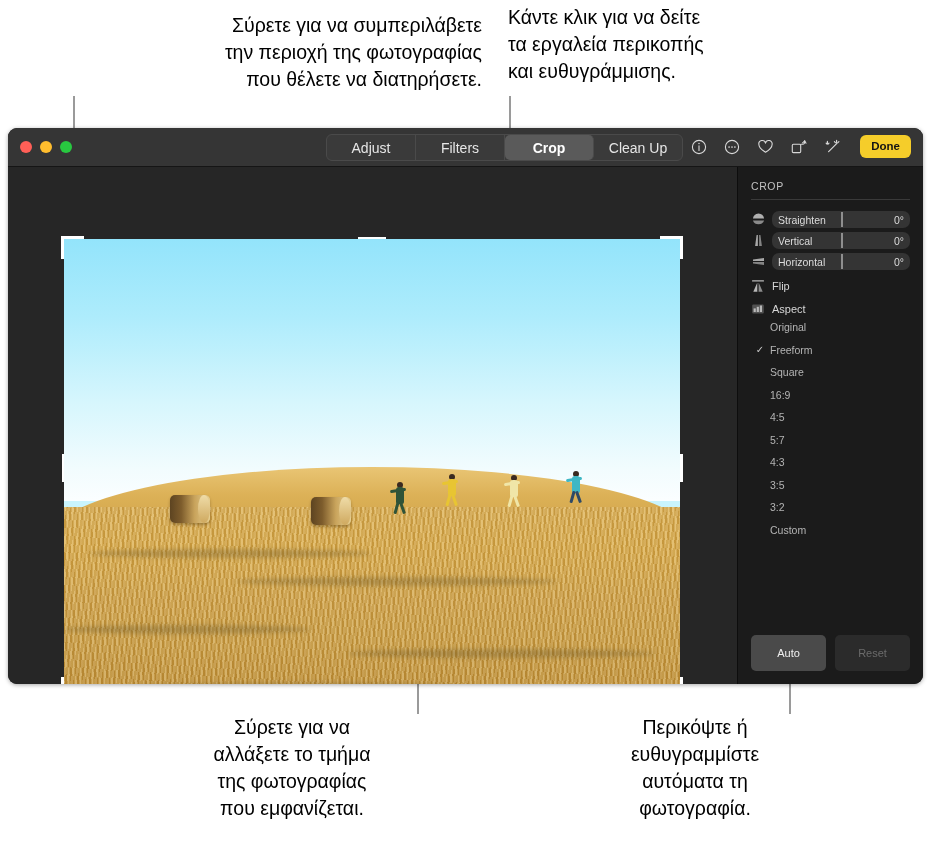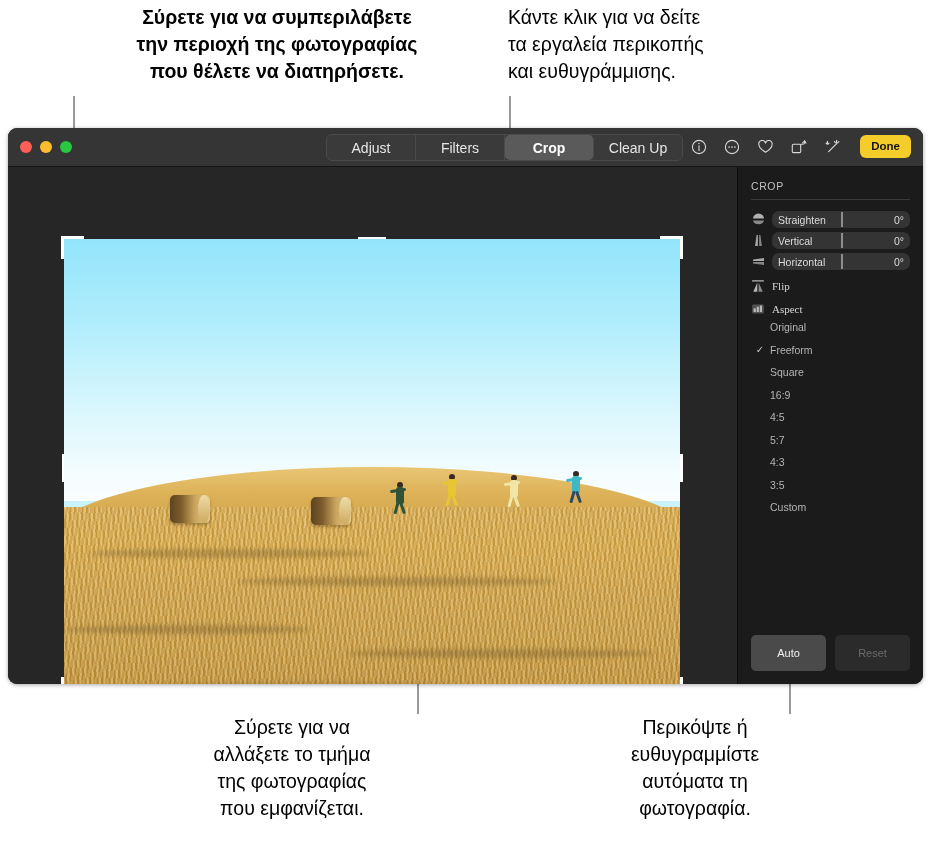--- a/index.html
+++ b/index.html
@@ -16,21 +16,21 @@
   }
 
   
   .callout {
     position: absolute;
     color: #000000;
     font-size: 19.5px;
     line-height: 27px;
     white-space: pre-line;
   }
-  #callout-top-left  { left: 72px;  top: 4px;  width: 410px; text-align: center; font-weight: bold; }
+  #callout-top-left  { left: 72px;  top: 12px;  width: 410px; text-align: right; }
   #callout-top-right { left: 508px; top: 4px;  width: 320px; text-align: left; }
   #callout-bottom-left  { left: 152px; top: 714px; width: 280px; text-align: center; }
   #callout-bottom-right { left: 590px; top: 714px; width: 210px; text-align: center; }
 
   .leader {
     position: absolute;
     background: #9a9a9a;
     width: 1.5px;
   }
   #leader-tl { left: 73px;  top: 96px;  height: 112px; }
@@ -312,21 +312,20 @@
     top: 1px; bottom: 1px;
     width: 1.5px;
     background: #8e8e8e;
   }
 
   .tool-row {
     display: flex;
     align-items: center;
     gap: 7px;
     margin-top: 9px;
-    font-family: Liberation Serif, serif;
   }
   .tool-icon {
     width: 14px; height: 14px;
     display: flex; align-items: center; justify-content: center;
     color: #b8b8b8;
     flex: none;
   }
   .tool-label {
     font-size: 11px;
     color: #d6d6d6;
@@ -608,20 +607,24 @@
         <div class="aspect-row">
           <div class="aspect-check"></div>
           <div class="aspect-label">4:3</div>
         </div>
         <div class="aspect-row">
           <div class="aspect-check"></div>
           <div class="aspect-label">3:5</div>
         </div>
         <div class="aspect-row">
           <div class="aspect-check"></div>
+          <div class="aspect-label">3:2</div>
+        </div>
+        <div class="aspect-row">
+          <div class="aspect-check"></div>
           <div class="aspect-label">Custom</div>
         </div>
       </div>
 
       <div id="inspector-buttons">
         <div class="insp-btn" id="auto-button">Auto</div>
         <div class="insp-btn" id="reset-button">Reset</div>
       </div>
     </div>
   </div>

